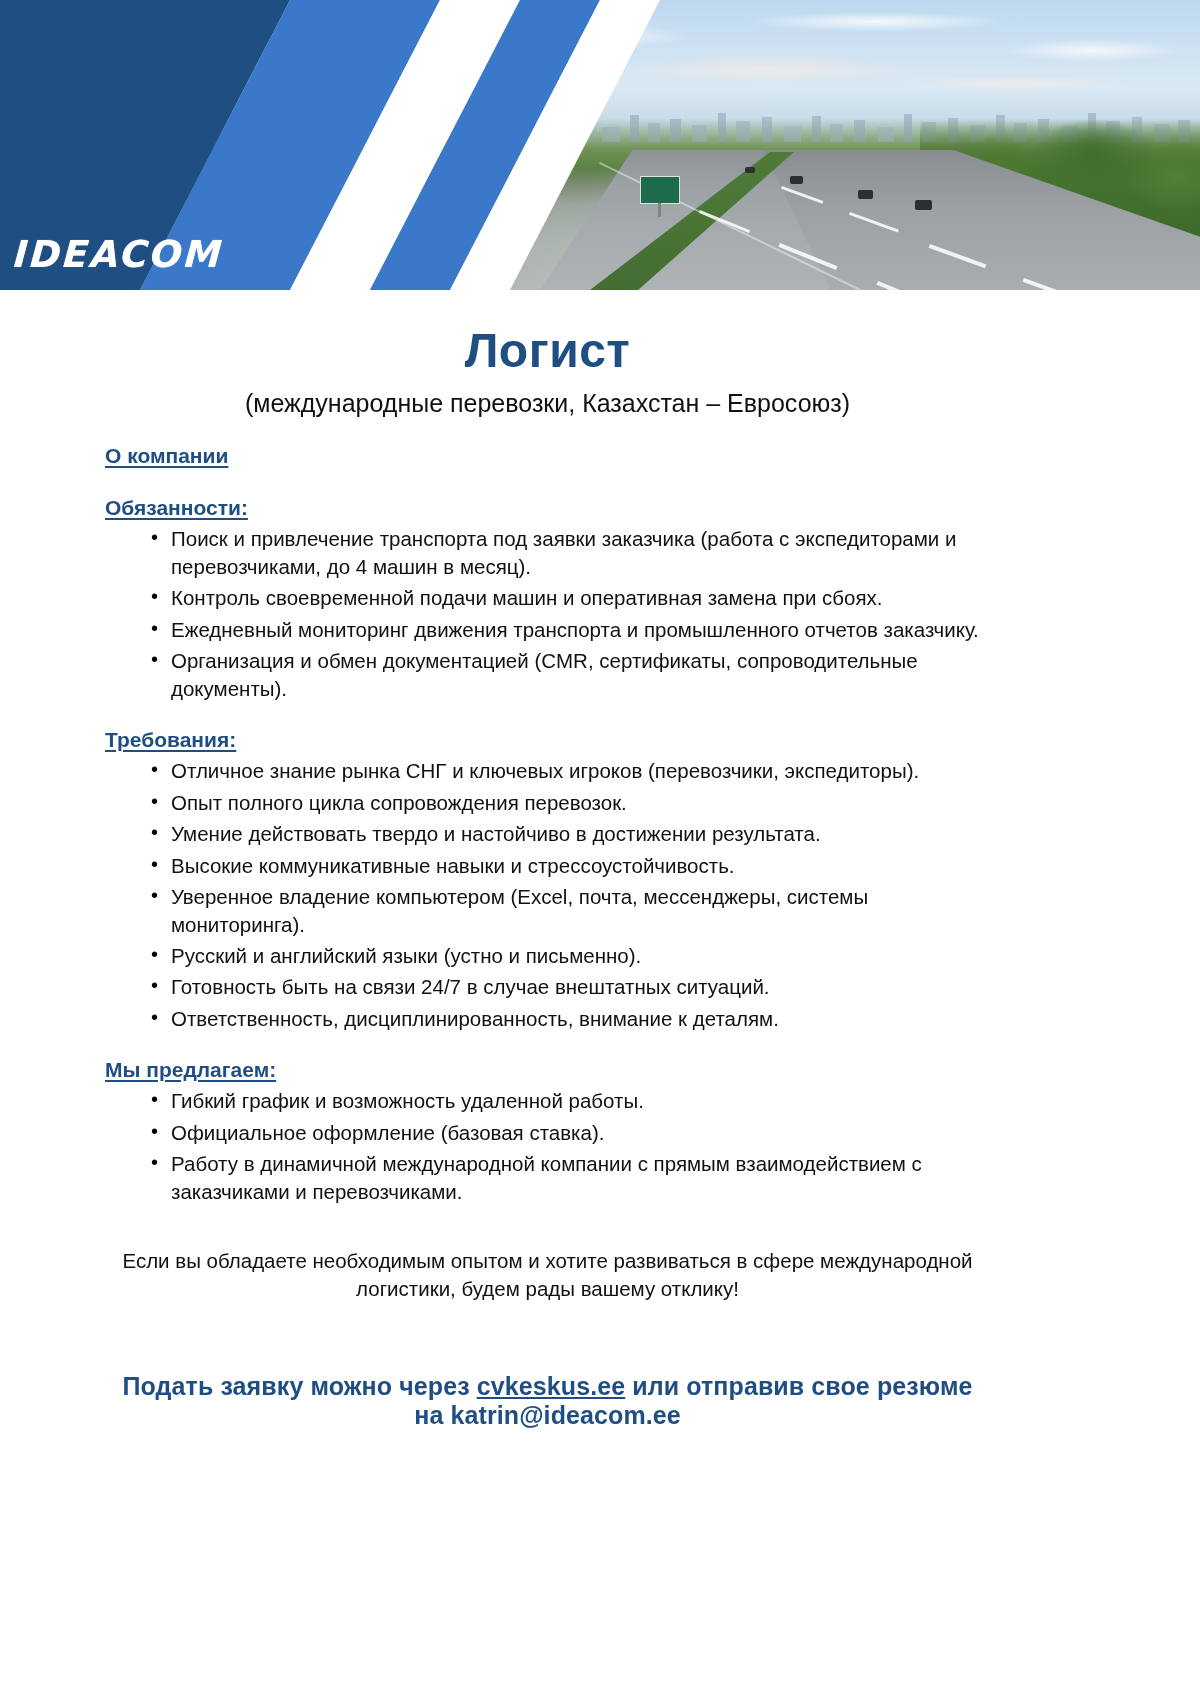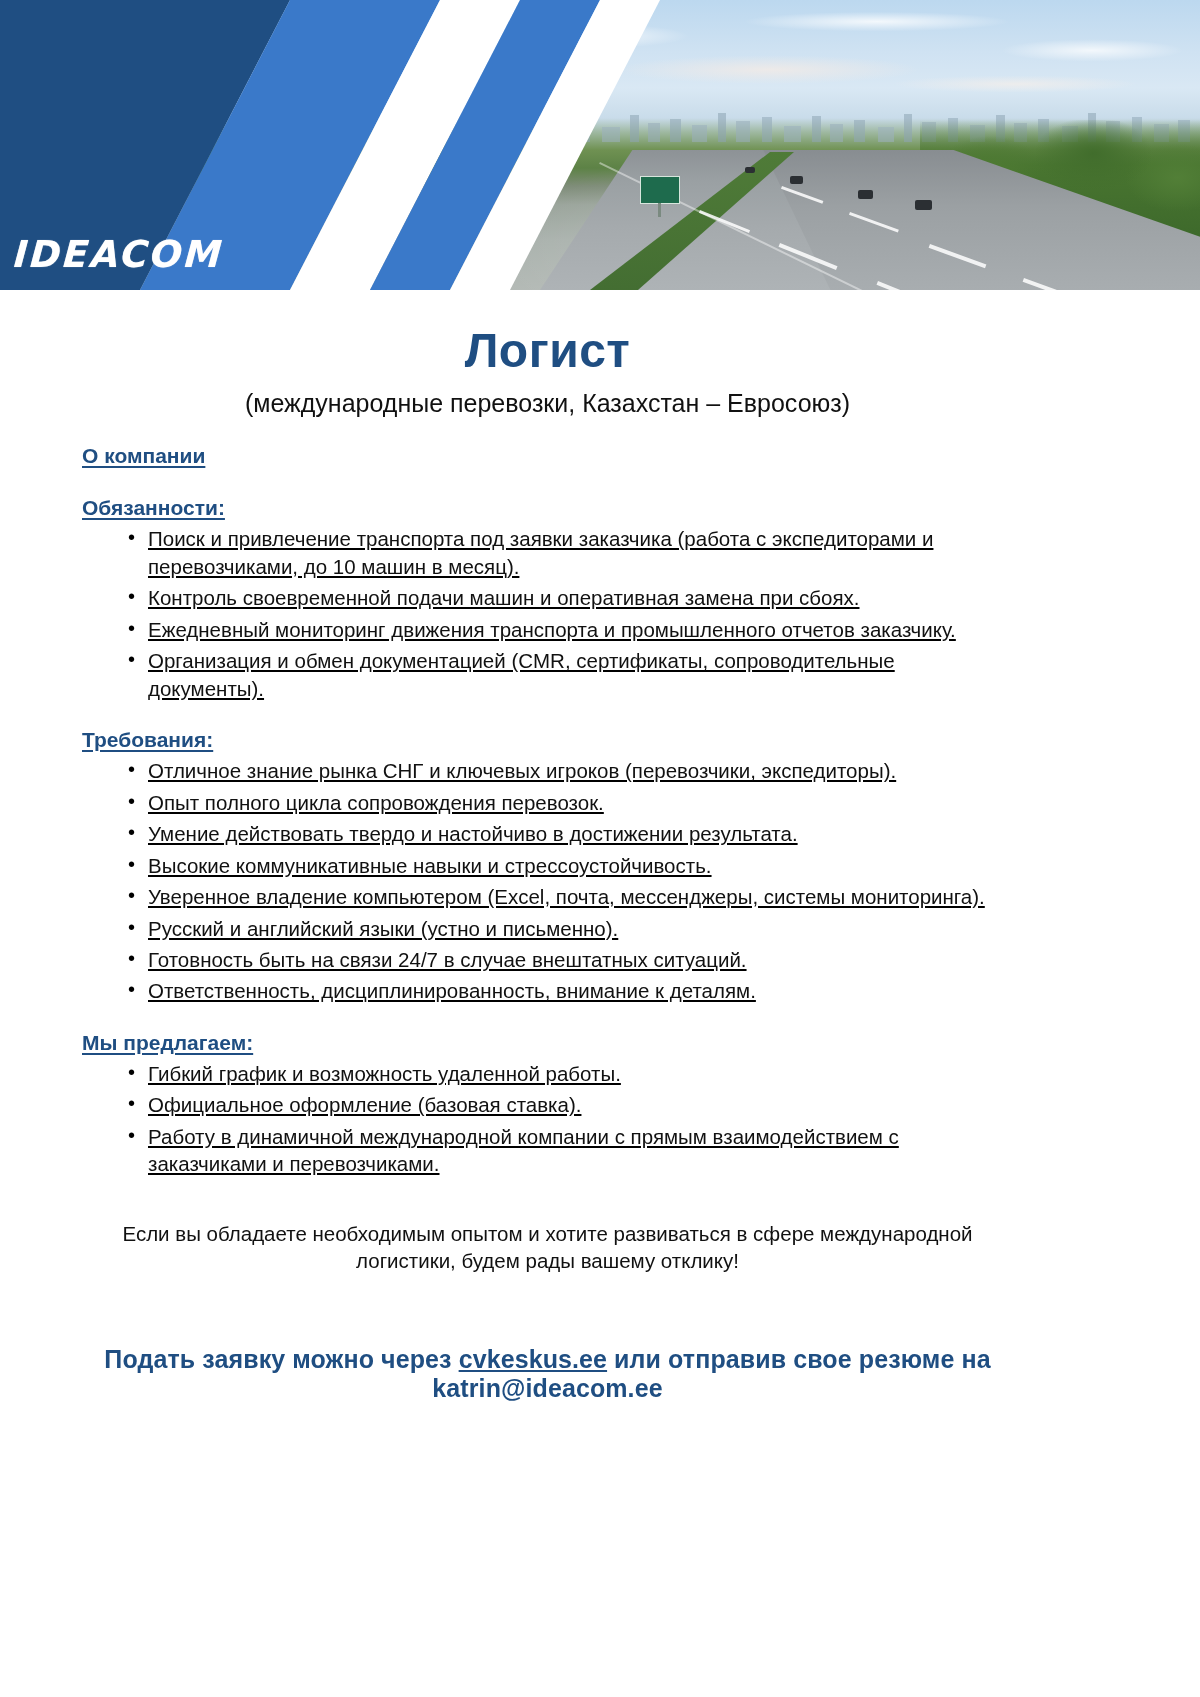--- a/index.html
+++ b/index.html
@@ -170,21 +170,21 @@
     font-size: 37px;
     letter-spacing: 2.5px;
     font-style: italic;
     transform: skewX(-4deg);
     text-shadow: 0 0 1px rgba(255,255,255,.6);
   }
 
   
   .page {
     position: relative;
-    padding: 0 82px;
+    padding: 0 105px;
     box-sizing: border-box;
     width: 1095px;
   }
 
   .job-title {
     text-align: center;
     color: #1f4e82;
     font-size: 48px;
     font-weight: 700;
     line-height: 1.05;
@@ -193,21 +193,21 @@
   }
   .job-subtitle {
     text-align: center;
     color: #111111;
     font-size: 25px;
     font-weight: 400;
     margin: 12px 0 0 0;
     line-height: 1.2;
   }
 
-  .section { margin-top: 26px; text-decoration: underline; }
+  .section { margin-top: 26px; }
   .section-heading {
     color: #1f4e82;
     font-size: 21px;
     font-weight: 700;
     text-decoration: underline;
     text-underline-offset: 3px;
     margin: 0 0 2px 0;
     display: inline-block;
   }
   .para {
@@ -344,21 +344,21 @@
   <h1 class="job-title">Логист</h1>
   <div class="job-subtitle">(международные перевозки, Казахстан – Евросоюз)</div>
 
   <div class="section">
     <div class="section-heading">О компании</div>
   </div>
 
   <div class="section">
     <div class="section-heading">Обязанности:</div>
     <ul class="bullets">
-      <li>Поиск и привлечение транспорта под заявки заказчика (работа с экспедиторами и перевозчиками, до 10 машин в месяц).</li>
+      <li>Поиск и привлечение транспорта под заявки заказчика (работа с экспедиторами и перевозчиками, до 4 машин в месяц).</li>
       <li>Контроль своевременной подачи машин и оперативная замена при сбоях.</li>
       <li>Ежедневный мониторинг движения транспорта и промышленного отчетов заказчику.</li>
       <li>Организация и обмен документацией (CMR, сертификаты, сопроводительные документы).</li>
     </ul>
   </div>
 
   <div class="section">
     <div class="section-heading">Требования:</div>
     <ul class="bullets">
       <li>Отличное знание рынка СНГ и ключевых игроков (перевозчики, экспедиторы).</li>

